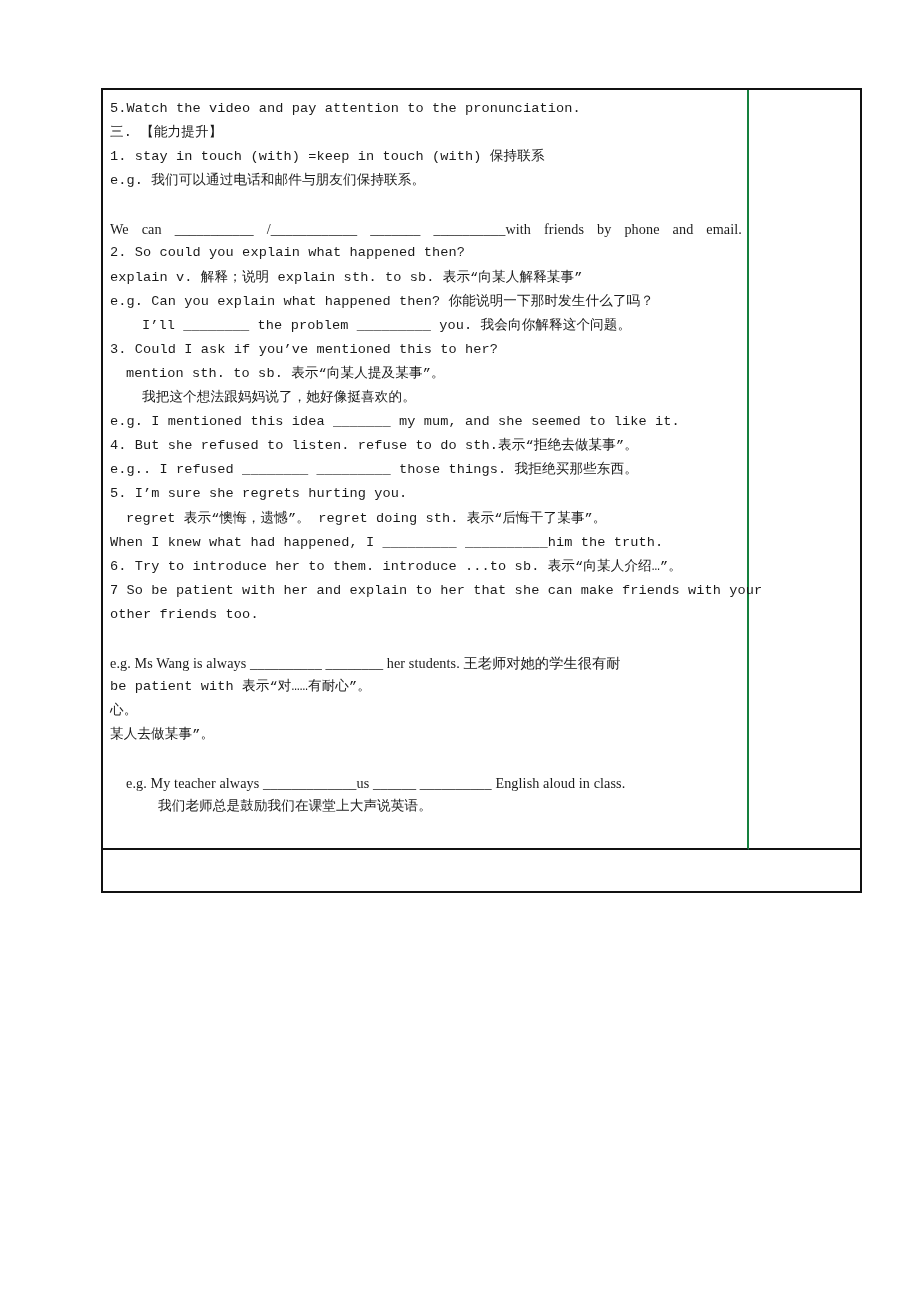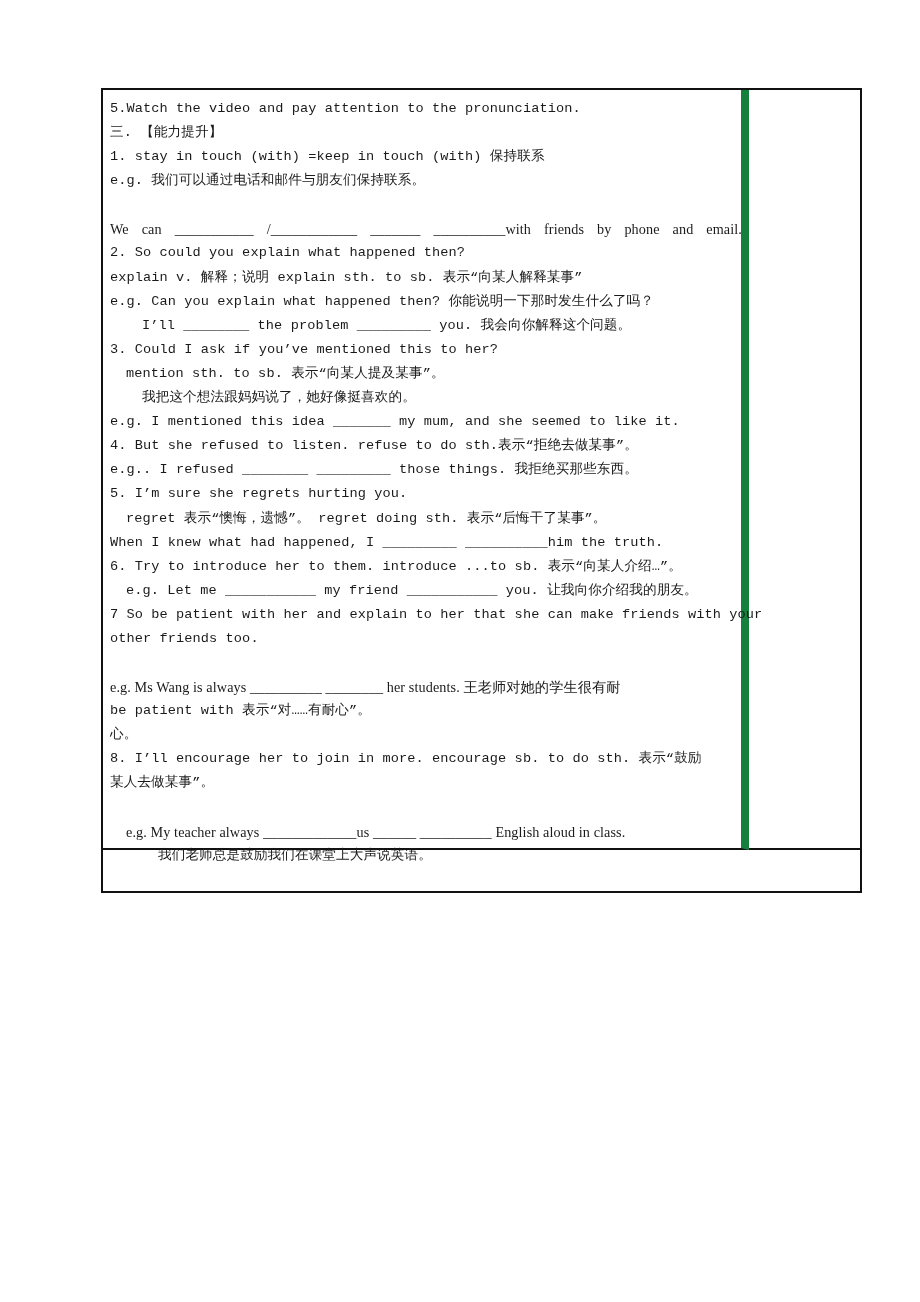--- a/index.html
+++ b/index.html
@@ -1,21 +1,21 @@
 <!DOCTYPE html>
 <html><head>
   <meta charset="utf-8">
   <style>
     html, body { margin: 0; padding: 0; background: #ffffff; }
     body { width: 920px; height: 1302px; position: relative; overflow: hidden;
            font-family: "DejaVu Serif", "Liberation Serif", serif; color: #1a1a1a; }
     .sheet { position: absolute; left: 101px; top: 88px; width: 761px; height: 805px;
              border: 2px solid #111; box-sizing: border-box; }
     .main-cell { position: absolute; left: 0; top: 0; width: 646px; height: 760px;
-                 border-right: 8px solid #15803d; border-bottom: 2px solid #111; box-sizing: border-box; }
+                 border-right: 2px solid #15803d; border-bottom: 2px solid #111; box-sizing: border-box; }
     .side-cell { position: absolute; left: 646px; top: 0; right: 0; height: 760px;
                  border-bottom: 2px solid #111; box-sizing: border-box; }
     .bottom-cell { position: absolute; left: 0; top: 760px; right: 0; bottom: 0; }
     .content { position: absolute; left: 7px; top: 7px; width: 632px; }
     .line { height: 24.1px; line-height: 24.1px; font-size: 13.4px; white-space: nowrap; letter-spacing: 0.1px; }
     .mono { font-family: "Liberation Mono", "DejaVu Sans Mono", monospace; font-size: 13.6px; }
     .serif { font-family: "Liberation Serif", "DejaVu Serif", serif; font-size: 14.2px; margin-top: 24px; }
     .justify { text-align: justify; text-align-last: justify; }
     .indent1 { padding-left: 16px; }
     .indent2 { padding-left: 32px; }
@@ -39,27 +39,25 @@
       <div class="line mono">3. Could I ask if you’ve mentioned this to her?</div>
       <div class="line mono indent1">mention sth. to sb.   表示“向某人提及某事”。</div>
       <div class="line mono indent2">我把这个想法跟妈妈说了，她好像挺喜欢的。</div>
       <div class="line mono">e.g. I mentioned this idea _______   my mum, and she seemed to like it.</div>
       <div class="line mono">4. But she refused to listen.     refuse to do sth.表示“拒绝去做某事”。</div>
       <div class="line mono">e.g.. I refused ________ _________ those things. 我拒绝买那些东西。</div>
       <div class="line mono">5. I’m sure she regrets hurting you.</div>
       <div class="line mono indent1">regret 表示“懊悔，遗憾”。 regret doing sth. 表示“后悔干了某事”。</div>
       <div class="line mono">When I knew what had happened, I _________ __________him the truth.</div>
       <div class="line mono">6. Try to introduce her to them.     introduce ...to sb. 表示“向某人介绍…”。</div>
-      <div class="line mono indent1">e.g. Let me ___________  my friend ___________ you.   让我向你介绍我的朋友。</div>
       <div class="line mono">7 So be patient with her and explain to her that she can make friends with your</div>
       <div class="line mono">other friends too.</div>
       <div class="line serif">e.g. Ms Wang is always __________ ________   her students.   王老师对她的学生很有耐</div>
       <div class="line mono">be patient with 表示“对……有耐心”。</div>
       <div class="line mono">心。</div>
-      <div class="line mono"> 8. I’ll encourage her to join in more.    encourage sb. to do sth. 表示“鼓励</div>
       <div class="line mono">某人去做某事”。</div>
       <div class="line serif indent1">e.g. My teacher always _____________us ______ __________ English aloud in class.</div>
       <div class="line mono indent3">我们老师总是鼓励我们在课堂上大声说英语。</div>
     </div>
   </div>
   <div class="side-cell"></div>
   <div class="bottom-cell"></div>
 </div>
 
 </body></html>

